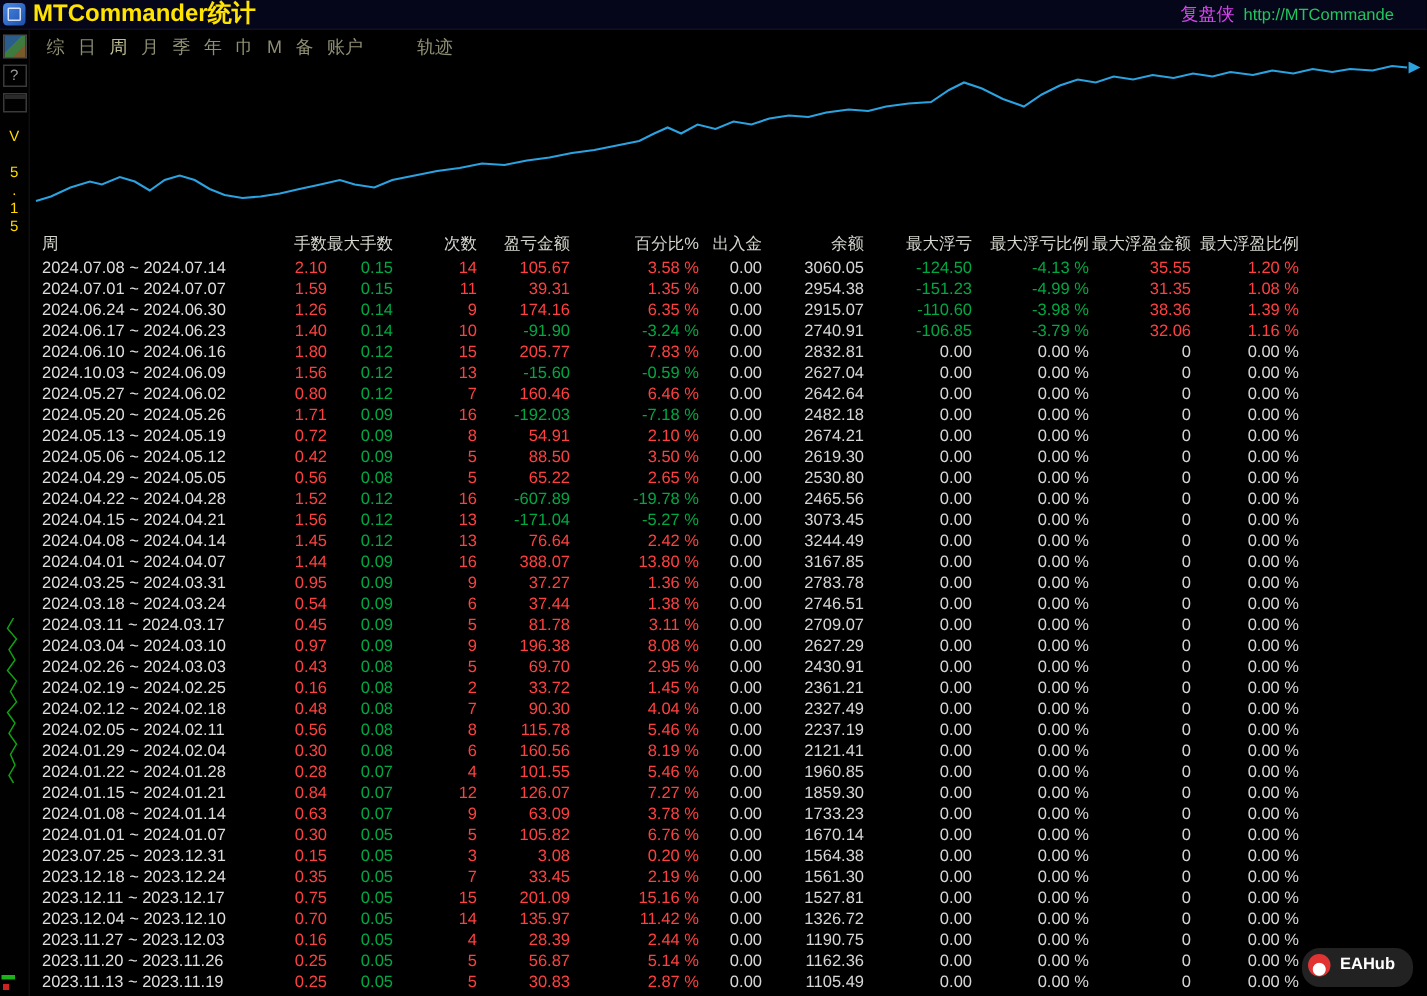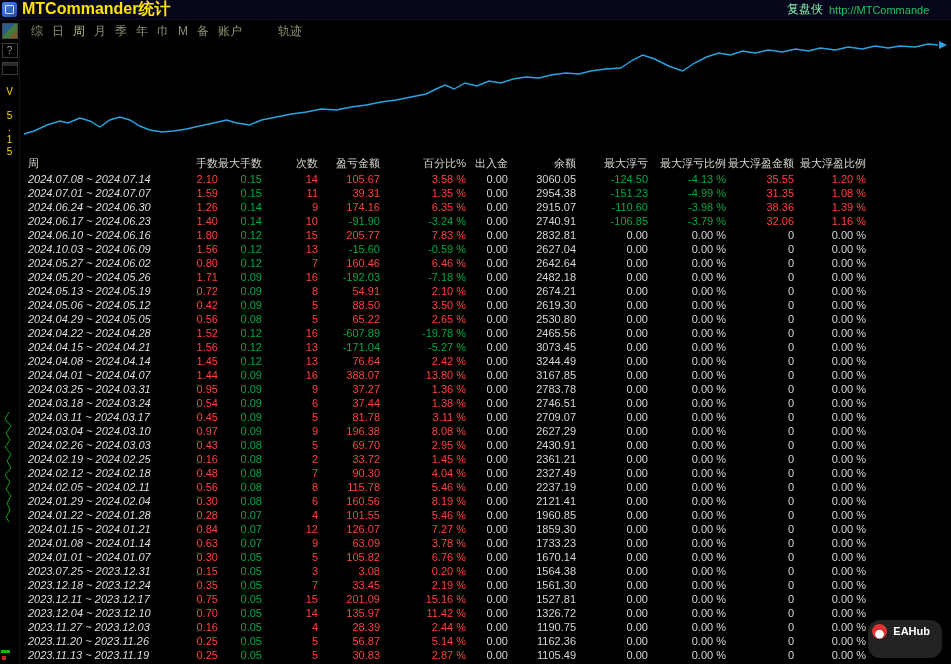--- a/index.html
+++ b/index.html
@@ -8,21 +8,21 @@
   .app{position:relative;width:951px;height:664px;background:#000;}
 
   
   .titlebar{position:absolute;top:0;left:0;width:951px;height:20px;background:#06061a;
     display:flex;align-items:center;border-bottom:1px solid #101024;box-sizing:border-box;}
   .app-icon{width:15px;height:15px;margin:0 5px 0 2px;border-radius:3px;flex:0 0 auto;
     background:linear-gradient(135deg,#4b8ae8,#1c4fa8);position:relative;}
   .app-icon::after{content:"";position:absolute;inset:3px;border:1px solid rgba(255,255,255,.8);border-radius:1px;}
   .win-title{color:#ffe400;font-size:16px;font-weight:bold;white-space:nowrap;}
   .brandwrap{margin-left:auto;display:flex;gap:6px;align-items:center;width:164px;overflow:hidden;white-space:nowrap;}
-  .brand-label{color:#86efac;font-size:12px;}
+  .brand-label{color:#d946ef;font-size:12px;}
   .brand-url{color:#22c55e;font-size:11px;}
 
   
   .sidebar{position:absolute;top:20px;left:0;width:20px;height:644px;background:#010101;
     border-right:1px solid #0e0e0e;box-sizing:border-box;z-index:4;}
   .s-icon{width:16px;height:16px;margin:3px auto 4px auto;box-sizing:border-box;}
   .icon-image{border:1px solid #4a4a4a;
     background:linear-gradient(135deg,#2b5d8c 0 40%,#3f7a3f 40% 70%,#7a5a2b 70% 100%);}
   .icon-help{border:1px solid #3a3a3a;color:#9a9a9a;font-size:10px;text-align:center;line-height:13px;height:15px;}
   .icon-panel{border:1px solid #3a3a3a;height:13px;box-shadow:inset 0 3px 0 #2a2a2a;}
@@ -46,28 +46,28 @@
 
   
   .table{position:absolute;top:155px;left:0;width:951px;}
   .thead,.trow{display:grid;padding-left:28px;
     grid-template-columns:158px 32px 44px 56px 62px 86px 42px 68px 72px 78px 68px 72px;}
   .thead{color:#d6d6cf;font-size:11px;height:17px;line-height:17px;}
   .thead span{text-align:right;white-space:nowrap;}
   .thead span:first-child{text-align:left;}
   .trow{height:14px;line-height:14px;font-size:11px;}
   .trow span{text-align:right;white-space:nowrap;}
-  .trow span:first-child{text-align:left;color:#dedede;font-style:italic;}
+  .trow span:first-child{text-align:left;color:#dedede;}
   .r{color:#ff4040;}
   .g{color:#00a843;}
   .w{color:#d6d6d6;}
 
   
   .watermark{position:absolute;right:9px;bottom:6px;height:22px;display:flex;align-items:center;gap:6px;
-    background:#222;border-radius:12px;padding:0 12px 16px 4px;z-index:9;}
+    background:#222;border-radius:12px;padding:0 12px 4px 4px;z-index:9;}
   .ea-logo{width:15px;height:15px;border-radius:50%;
     background:radial-gradient(circle at 50% 68%, #fff 0 4px, #e23333 4.6px);}
   .ea-label{color:#fff;font-size:11px;font-weight:bold;}
 </style>
 </head>
 <body>
 
 <div class="app">
 
   <div class="titlebar">

